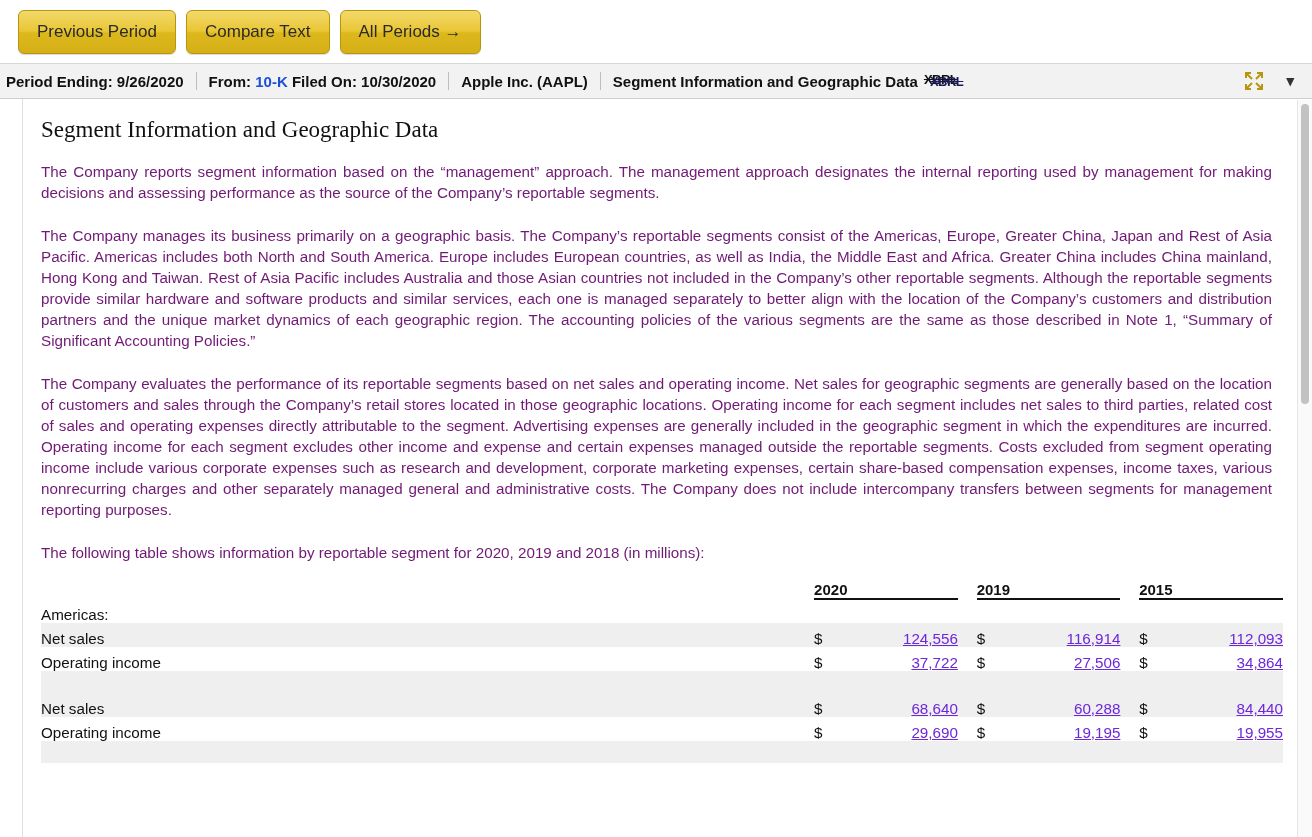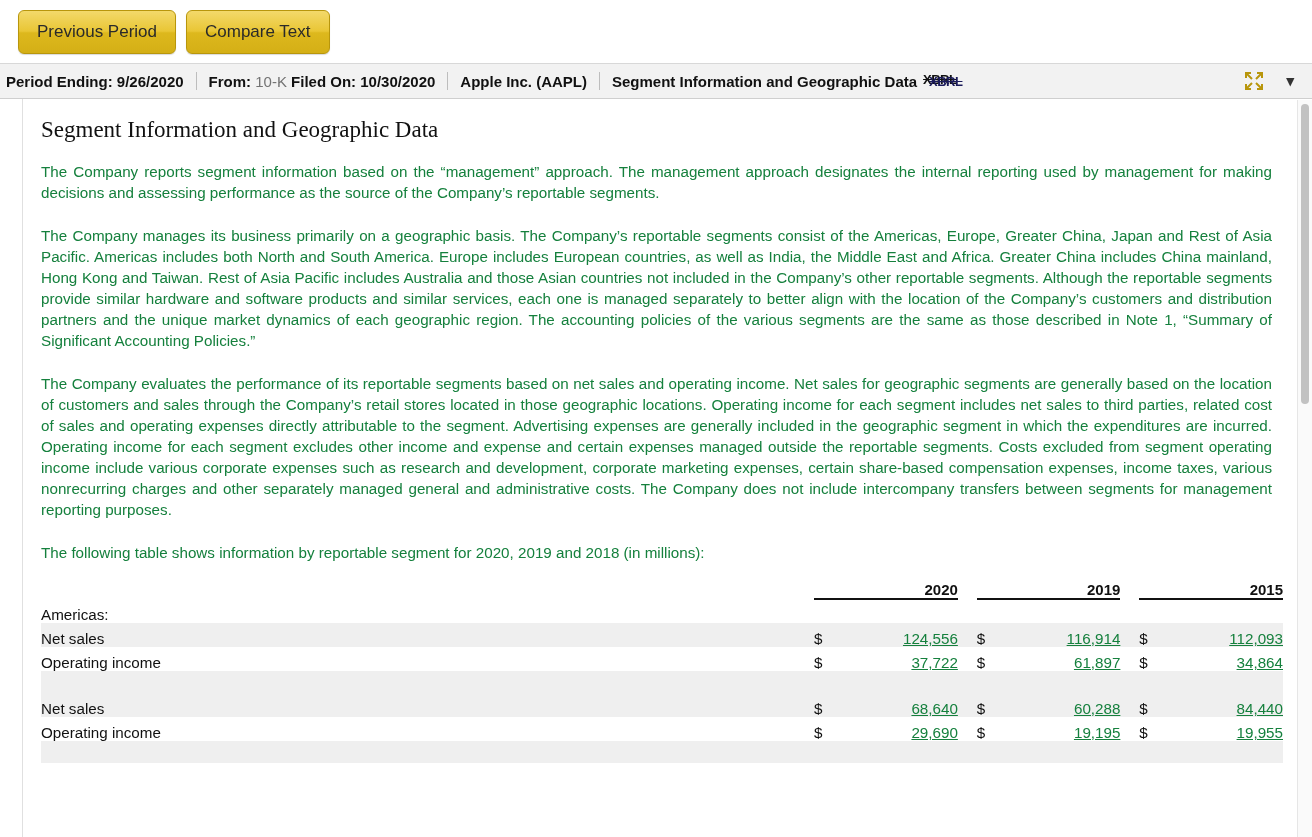--- a/index.html
+++ b/index.html
@@ -62,23 +62,23 @@
     color: #111;
   }
   .hdr-sep {
     display: inline-block;
     width: 1px;
     height: 18px;
     background: #bdbdbd;
     margin: 0 12px;
   }
   .hdr-link {
-    color: #737373;
+    color: #1d4ed8;
     text-decoration: none;
-    font-weight: normal;
+    font-weight: bold;
     cursor: pointer;
     text-align: right;
   }
   .xbrl-wrap {
     position: relative;
     margin-left: 6px;
     display: inline-block;
     width: 34px;
     height: 16px;
   }
@@ -133,21 +133,21 @@
   .doc-title {
     font-family: "Liberation Serif", serif;
     font-size: 23px;
     color: #111;
     margin: 0 0 18px 0;
     font-weight: normal;
   }
   .para {
     font-size: 15.2px;
     line-height: 21px;
-    color: #15803d;
+    color: #701a75;
     text-align: justify;
     margin: 0 0 22px 0;
   }
   .para.last { margin-bottom: 18px; }
 
   
   table.seg {
     width: 1242px;
     border-collapse: collapse;
     font-size: 15.2px;
@@ -157,34 +157,34 @@
   table.seg td, table.seg th {
     padding: 0;
     vertical-align: bottom;
   }
   .col-label { width: 742px; }
   .col-dollar { width: 26px; }
   .col-num { width: 112px; }
   .col-gap { width: 18px; }
 
   .yr {
-    text-align: right;
+    text-align: left;
     font-weight: bold;
     font-size: 15px;
     border-bottom: 2px solid #111;
     padding-bottom: 2px;
   }
   .rowh { height: 24px; }
   .shaded td { background: #efefef; }
   .seg-name { padding-left: 4px; height: 24px; }
   .item-name { padding-left: 42px; }
   .dollar { text-align: left; }
   .num {
     text-align: right;
-    color: #15803d;
+    color: #6d28d9;
     text-decoration: underline;
     cursor: pointer;
     padding-right: 2px;
   }
   .spacer-row td { height: 22px; }
 
   
   .scrollbar {
     position: absolute;
     top: 100px;
@@ -209,20 +209,23 @@
 <body>
 
 <div id="page">
 
   <div class="toolbar">
     <div class="btn">
       <span>Previous Period</span>
     </div>
     <div class="btn">
       <span>Compare Text</span>
+    </div>
+    <div class="btn">
+      <span>All Periods →</span>
     </div>
   </div>
 
   <div class="headerbar">
     <span>Period Ending: 9/26/2020</span>
     <span class="hdr-sep"></span>
     <span>From:</span>
     <span>&nbsp;</span>
     <a class="hdr-link">10-K</a>
     <span>&nbsp;</span>
@@ -293,21 +296,21 @@
           <td class="dollar">$</td>
           <td class="num">112,093</td>
         </tr>
 
         <tr class="rowh">
           <td class="seg-name item-name">Operating income</td>
           <td class="dollar">$</td>
           <td class="num">37,722</td>
           <td></td>
           <td class="dollar">$</td>
-          <td class="num">61,897</td>
+          <td class="num">27,506</td>
           <td></td>
           <td class="dollar">$</td>
           <td class="num">34,864</td>
         </tr>
 
         <tr class="spacer-row shaded">
           <td colspan="9"></td>
         </tr>
 
 

